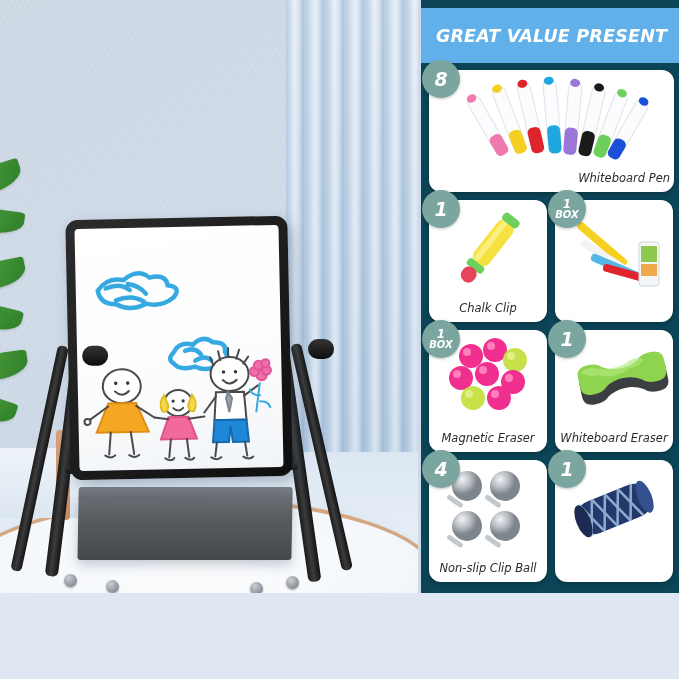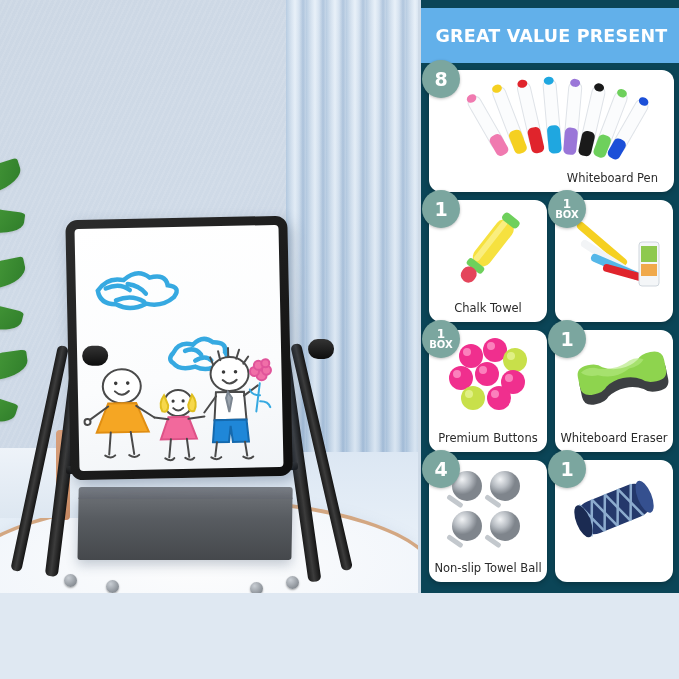--- a/index.html
+++ b/index.html
@@ -1,17 +1,17 @@
 <!DOCTYPE html>
 <html><head>
 <meta charset="utf-8">
 <style>
   html,body{margin:0;padding:0;}
   body{width:679px;height:679px;overflow:hidden;font-family:"Liberation Sans",sans-serif;background:#dfe8f2;}
-  .stage{position:relative;width:679px;height:593px;overflow:hidden;}
+  .stage{position:relative;width:679px;height:593px;overflow:hidden;font-style:italic;}
 
   
   .scene{position:absolute;left:0;top:0;width:418px;height:679px;overflow:hidden;
          background:linear-gradient(180deg,#ccd8e6 0%,#cfdbe9 45%,#d8e4f0 70%,#e9f1f8 100%);}
   .wall{position:absolute;left:0;top:0;width:290px;height:470px;
         background:linear-gradient(150deg,#ccd7e4 0%,#cfdae7 50%,#c9d5e4 100%);}
   .wall:after{content:"";position:absolute;inset:0;opacity:.35;
         background:repeating-linear-gradient(115deg,rgba(255,255,255,.25) 0 2px,rgba(0,0,0,0) 2px 5px);}
 
   
@@ -83,21 +83,21 @@
   .banner span{color:#fff;font-weight:bold;font-size:17.5px;letter-spacing:.2px;
     font-family:"DejaVu Sans",sans-serif;white-space:nowrap;}
   .grid{position:absolute;left:8px;top:70px;width:245px;display:flex;flex-wrap:wrap;gap:8px;}
   .card{position:relative;background:#fff;border-radius:12px;box-sizing:border-box;
         display:flex;flex-direction:column;box-shadow:0 2px 5px rgba(0,0,0,.25);}
   .card.wide{width:245px;height:122px;}
   .card.half{width:118px;height:122px;}
   .art{flex:1;position:relative;overflow:hidden;}
   .cap{font-size:11.5px;color:#2b2b2b;text-align:center;padding:0 3px 7px;
        font-family:"DejaVu Sans",sans-serif;white-space:nowrap;}
-  .card.wide .cap{text-align:right;padding-right:16px;}
+  .card.wide .cap{text-align:right;padding-right:4px;}
   .badge{position:absolute;left:-7px;top:-10px;width:38px;height:38px;border-radius:50%;
     background:#7ba69f;color:#fff;display:flex;flex-direction:column;align-items:center;
     justify-content:center;line-height:1;z-index:3;box-shadow:0 1px 3px rgba(0,0,0,.25);}
   .badge .n{font-size:19px;font-weight:bold;font-family:"DejaVu Sans",sans-serif;}
   .badge.box .n{font-size:12px;}
   .badge .u{font-size:10px;font-weight:bold;font-family:"DejaVu Sans",sans-serif;}
 </style>
 </head>
 <body>
 
@@ -276,21 +276,21 @@
           <svg viewBox="0 0 118 98" width="118" height="98">
             <g transform="rotate(38 59 49)">
               <rect x="50" y="14" width="19" height="54" rx="9" fill="#f6e13f"></rect>
               <rect x="53" y="16" width="6" height="50" rx="3" fill="#fbf18e" opacity=".8"></rect>
               <rect x="50" y="8" width="19" height="9" rx="4" fill="#6ed05c"></rect>
               <rect x="50" y="66" width="19" height="8" rx="3" fill="#6ed05c"></rect>
               <rect x="52" y="73" width="15" height="16" rx="7" fill="#e4455b"></rect>
             </g>
           </svg>
         </div>
-        <div class="cap">Chalk Towel</div>
+        <div class="cap">Chalk Clip</div>
       </div>
 
       <div class="card half">
         <div class="badge box">
           <span class="n">1</span>
           <span class="u">BOX</span>
         </div>
         <div class="art">
           <svg viewBox="0 0 118 98" width="118" height="98">
             <g stroke-linecap="round" stroke-width="8">
@@ -326,21 +326,21 @@
                 <circle cx="54" cy="40" r="4" fill="#ff9ccb" opacity=".75"></circle>
               <circle cx="84" cy="52" r="12" fill="#f02f8e"></circle>
                 <circle cx="80" cy="48" r="4" fill="#ff9ccb" opacity=".75"></circle>
               <circle cx="44" cy="68" r="12" fill="#c8e04a"></circle>
                 <circle cx="40" cy="64" r="4" fill="#e8f59a" opacity=".75"></circle>
               <circle cx="70" cy="68" r="12" fill="#f02f8e"></circle>
                 <circle cx="66" cy="64" r="4" fill="#ff9ccb" opacity=".75"></circle>
             </g>
           </svg>
         </div>
-        <div class="cap">Premium Buttons</div>
+        <div class="cap">Magnetic Eraser</div>
       </div>
 
       <div class="card half">
         <div class="badge">
           <span class="n">1</span>
         </div>
         <div class="art">
           <svg viewBox="0 0 118 98" width="118" height="98">
             <g transform="rotate(-12 59 49)">
               <path d="M24 48 q0-10 12-10 q10 0 14 5 q8 5 18 5 q10 0 18-5 q4-5 14-5 q12 0 12 10 l0 12 q0 10-12 10 q-10 0-14-5 q-8-5-18-5 q-10 0-18 5 q-4 5-14 5 q-12 0-12-10z" fill="#3c3f42"></path>
@@ -370,21 +370,21 @@
               <circle cx="38" cy="26" r="15" fill="url(#mb)"></circle>
               <rect x="58" y="34" width="18" height="5" rx="2" fill="#c3c8cd" transform="rotate(35 58 34)"></rect>
               <circle cx="76" cy="26" r="15" fill="url(#mb)"></circle>
               <rect x="20" y="74" width="18" height="5" rx="2" fill="#c3c8cd" transform="rotate(35 20 74)"></rect>
               <circle cx="38" cy="66" r="15" fill="url(#mb)"></circle>
               <rect x="58" y="74" width="18" height="5" rx="2" fill="#c3c8cd" transform="rotate(35 58 74)"></rect>
               <circle cx="76" cy="66" r="15" fill="url(#mb)"></circle>
             </g>
           </svg>
         </div>
-        <div class="cap">Non-slip Towel Ball</div>
+        <div class="cap">Non-slip Clip Ball</div>
       </div>
 
       <div class="card half">
         <div class="badge">
           <span class="n">1</span>
         </div>
         <div class="art">
           <svg viewBox="0 0 118 98" width="118" height="98">
             <g transform="rotate(-22 59 49)">
               <rect x="20" y="32" width="78" height="34" rx="17" fill="#24386b"></rect>

